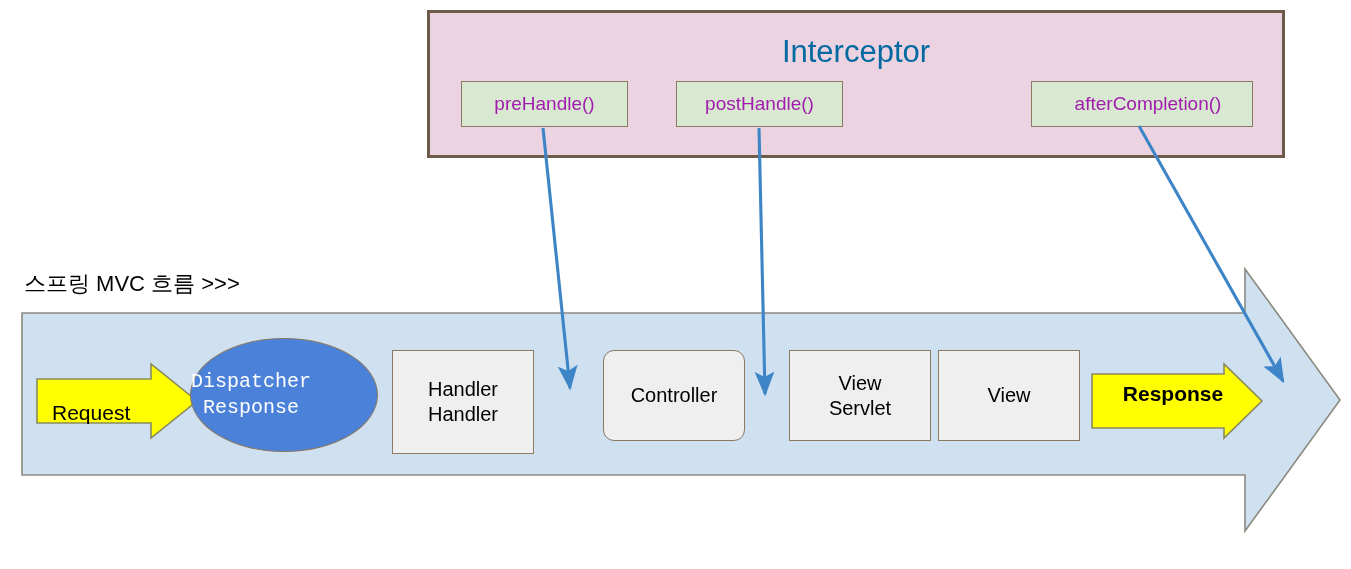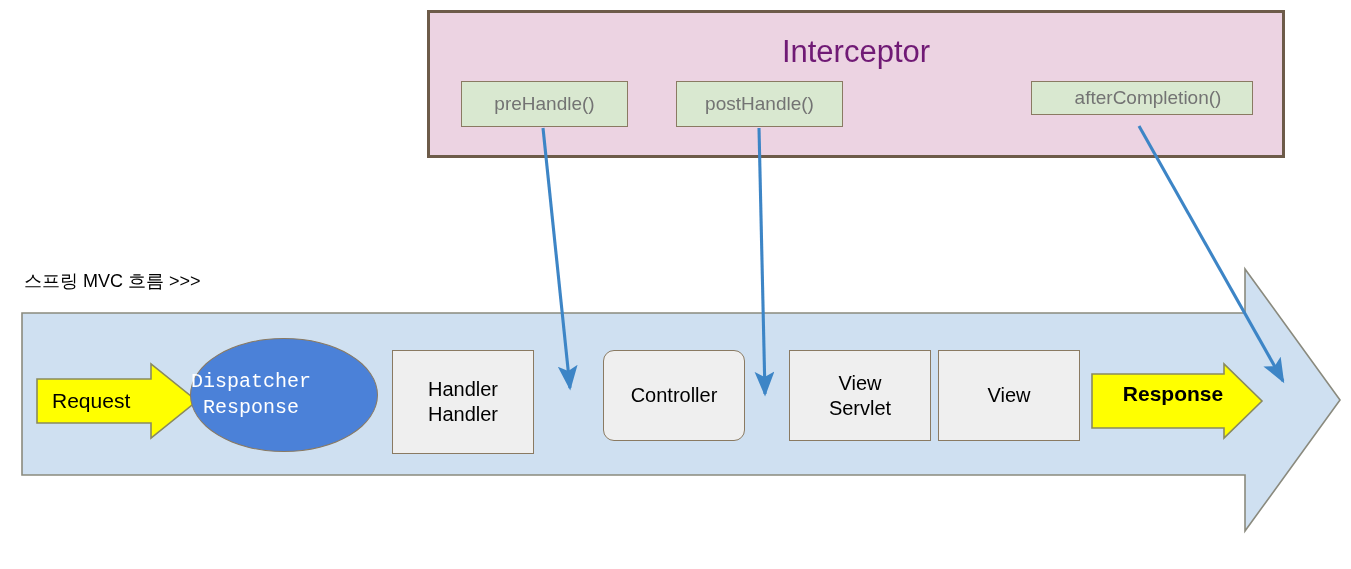--- a/index.html
+++ b/index.html
@@ -35,47 +35,47 @@
     border: 3px solid #6d5b49;
     box-sizing: content-box;
   }
   .interceptor-title {
     position: absolute;
     left: 0;
     top: 22px;
     width: 852px;
     text-align: center;
     font-size: 31px;
-    color: #701a75;
+    color: #0369a1;
     line-height: 1.1;
     white-space: nowrap;
   }
 
   .method-box {
     position: absolute;
     background: #d9e8d0;
     border: 1px solid #8a7a62;
     box-sizing: border-box;
     display: flex;
     align-items: center;
     justify-content: center;
     font-size: 19px;
-    color: #737373;
+    color: #a21caf;
     white-space: nowrap;
   }
   #method-prehandle     { left: 461px; top: 81px; width: 167px; height: 46px; }
   #method-posthandle    { left: 676px; top: 81px; width: 167px; height: 46px; }
-  #method-aftercompletion { left: 1031px; top: 81px; width: 222px; height: 34px; padding-left: 12px; }
+  #method-aftercompletion { left: 1031px; top: 81px; width: 222px; height: 46px; padding-left: 12px; }
 
   
   .flow-label {
     position: absolute;
     left: 24px;
     top: 269px;
-    font-size: 18px;
+    font-size: 22px;
     color: #000000;
     white-space: nowrap;
   }
 
   
   .flow-band-svg {
     position: absolute;
     left: 18px;
     top: 265px;
     width: 1330px;
@@ -126,21 +126,21 @@
   }
   #arrow-request-shape  { left: 35px;   top: 362px; width: 164px; height: 78px; }
   #arrow-response-shape { left: 1090px; top: 362px; width: 174px; height: 78px; }
 
   .yellow-arrow-label {
     position: absolute;
     font-size: 21px;
     color: #000000;
     white-space: nowrap;
   }
-  #label-request  { left: 52px;   top: 389px; width: 120px; text-align: left; }
+  #label-request  { left: 52px;   top: 401px; width: 120px; text-align: left; }
   #label-response { left: 1108px; top: 382px; width: 130px; text-align: center; font-weight: bold; }
 
   
   .connector-svg {
     position: absolute;
     left: 0;
     top: 0;
     width: 1351px;
     height: 569px;
     pointer-events: none;

